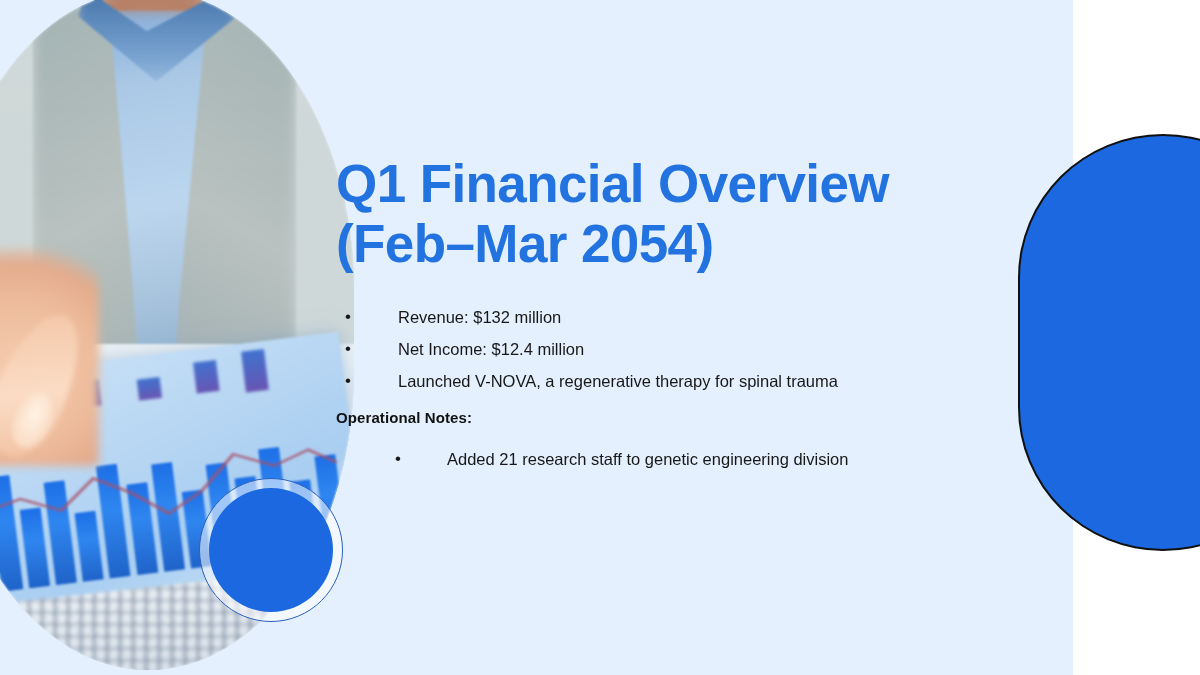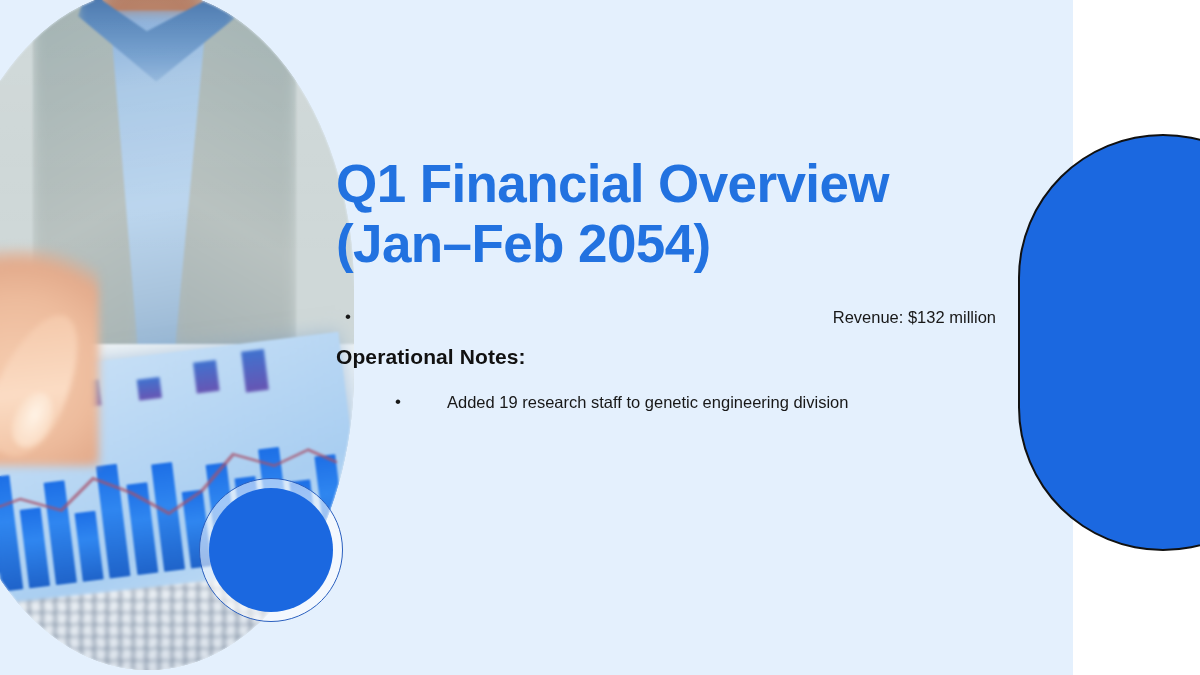--- a/index.html
+++ b/index.html
@@ -203,41 +203,41 @@
     font-weight: 700;
     letter-spacing: -0.6px;
   }
   #title .tline { display: block; white-space: nowrap; }
 
   ul.blist {
     list-style: none;
     margin: 0;
     padding: 0;
   }
-  #main-list { margin-top: 26px; text-align: right; }
+  #main-list { margin-top: 26px; }
   #main-list li,
   #sub-list li {
     position: relative;
     color: #181818;
     font-size: 16.5px;
     line-height: 1.95;
     white-space: nowrap;
   }
   #main-list li { padding-left: 62px; }
   #main-list li::before {
     content: "\2022";
     position: absolute;
     left: 9px;
     top: -1px;
     font-size: 17px;
     color: #181818;
   }
   #notes-heading {
     margin: 12px 0 0 0;
-    font-size: 21px;
+    font-size: 15px;
     font-weight: 700;
     color: #111111;
     letter-spacing: .1px;
   }
   #sub-list { margin-top: 17px; }
   #sub-list li { padding-left: 111px; }
   #sub-list li::before {
     content: "\2022";
     position: absolute;
     left: 59px;
@@ -301,27 +301,29 @@
       <div id="photo-blur-veil"></div>
     </div>
   </div>
 
   <div id="circle-ring"></div>
   <div id="circle-dot"></div>
 
   <div id="content">
     <h1 id="title">
       <span class="tline">Q1 Financial Overview</span>
-      <span class="tline">(Jan–Feb 2054)</span>
+      <span class="tline">(Feb–Mar 2054)</span>
     </h1>
 
     <ul id="main-list" class="blist">
       <li>Revenue: $132 million</li>
+      <li>Net Income: $12.4 million</li>
+      <li>Launched V-NOVA, a regenerative therapy for spinal trauma</li>
     </ul>
 
     <p id="notes-heading">Operational Notes:</p>
 
     <ul id="sub-list" class="blist">
-      <li>Added 19 research staff to genetic engineering division</li>
+      <li>Added 21 research staff to genetic engineering division</li>
     </ul>
   </div>
 
 </div>
 
 </body></html>

